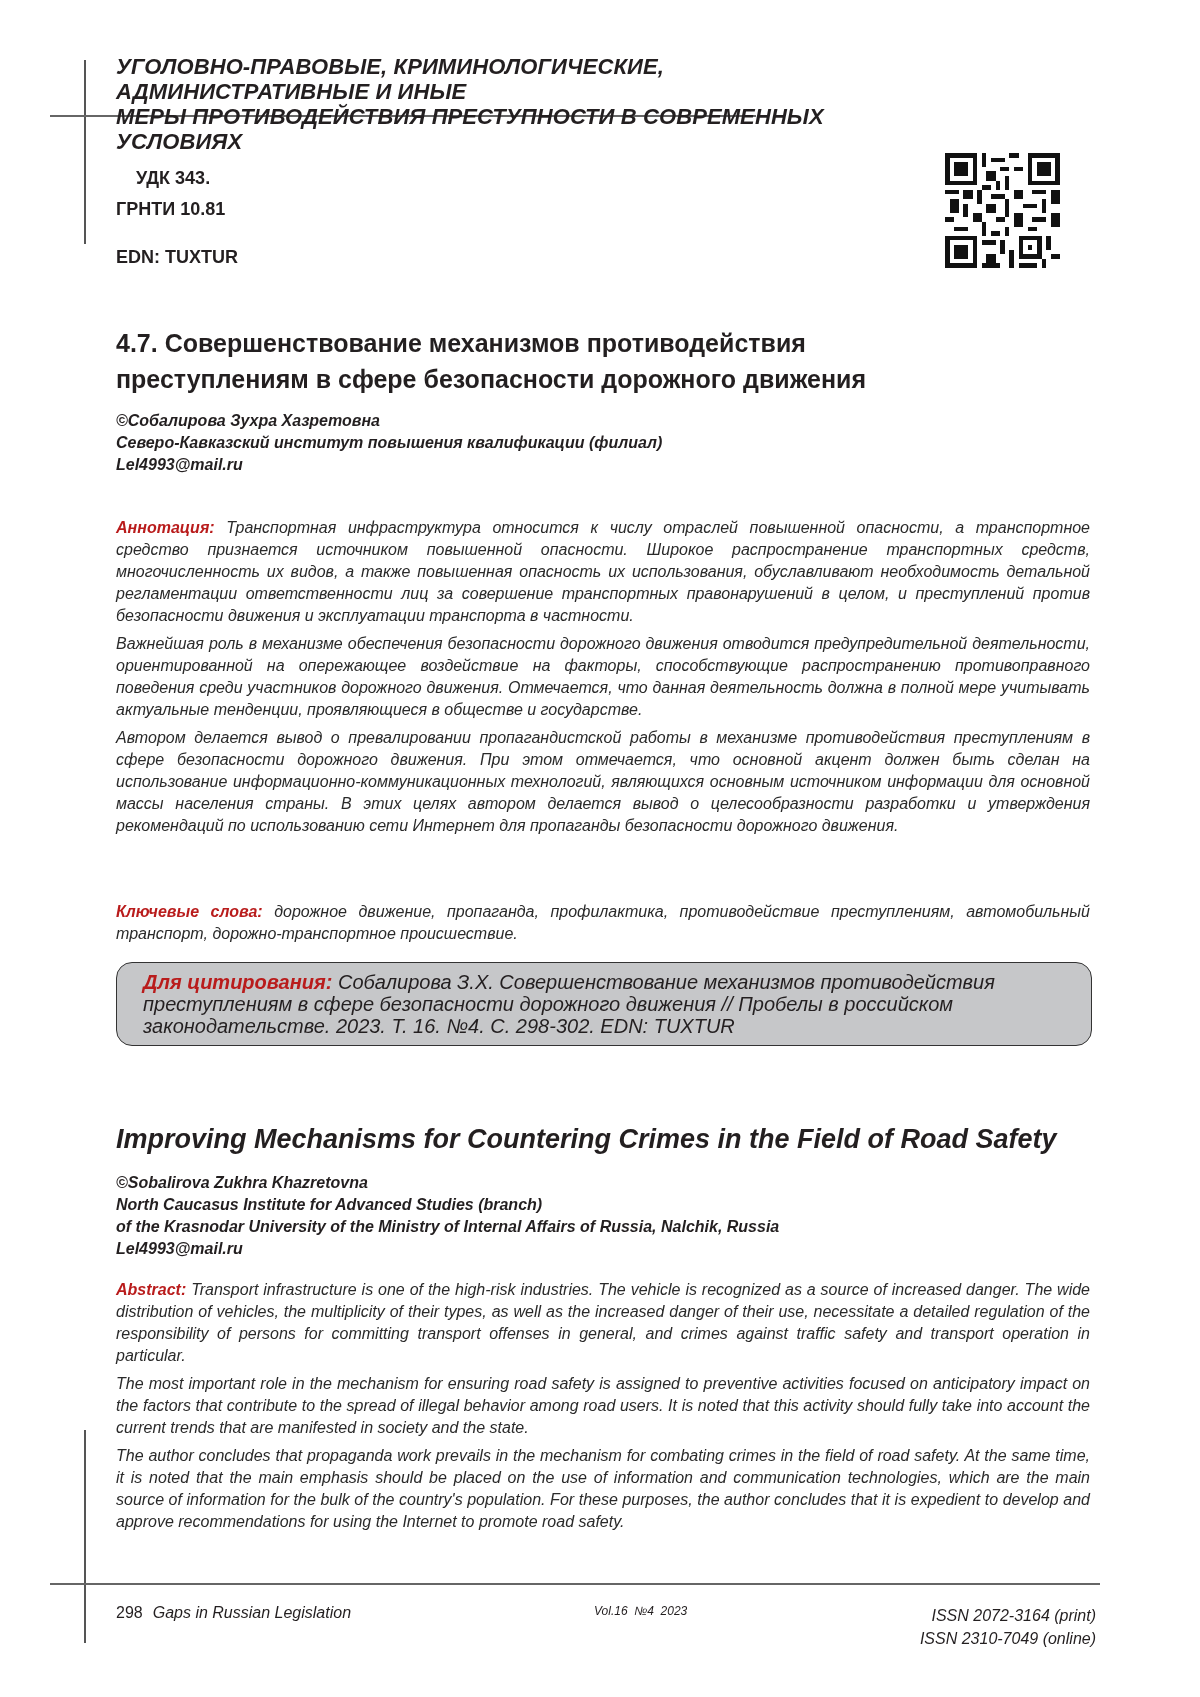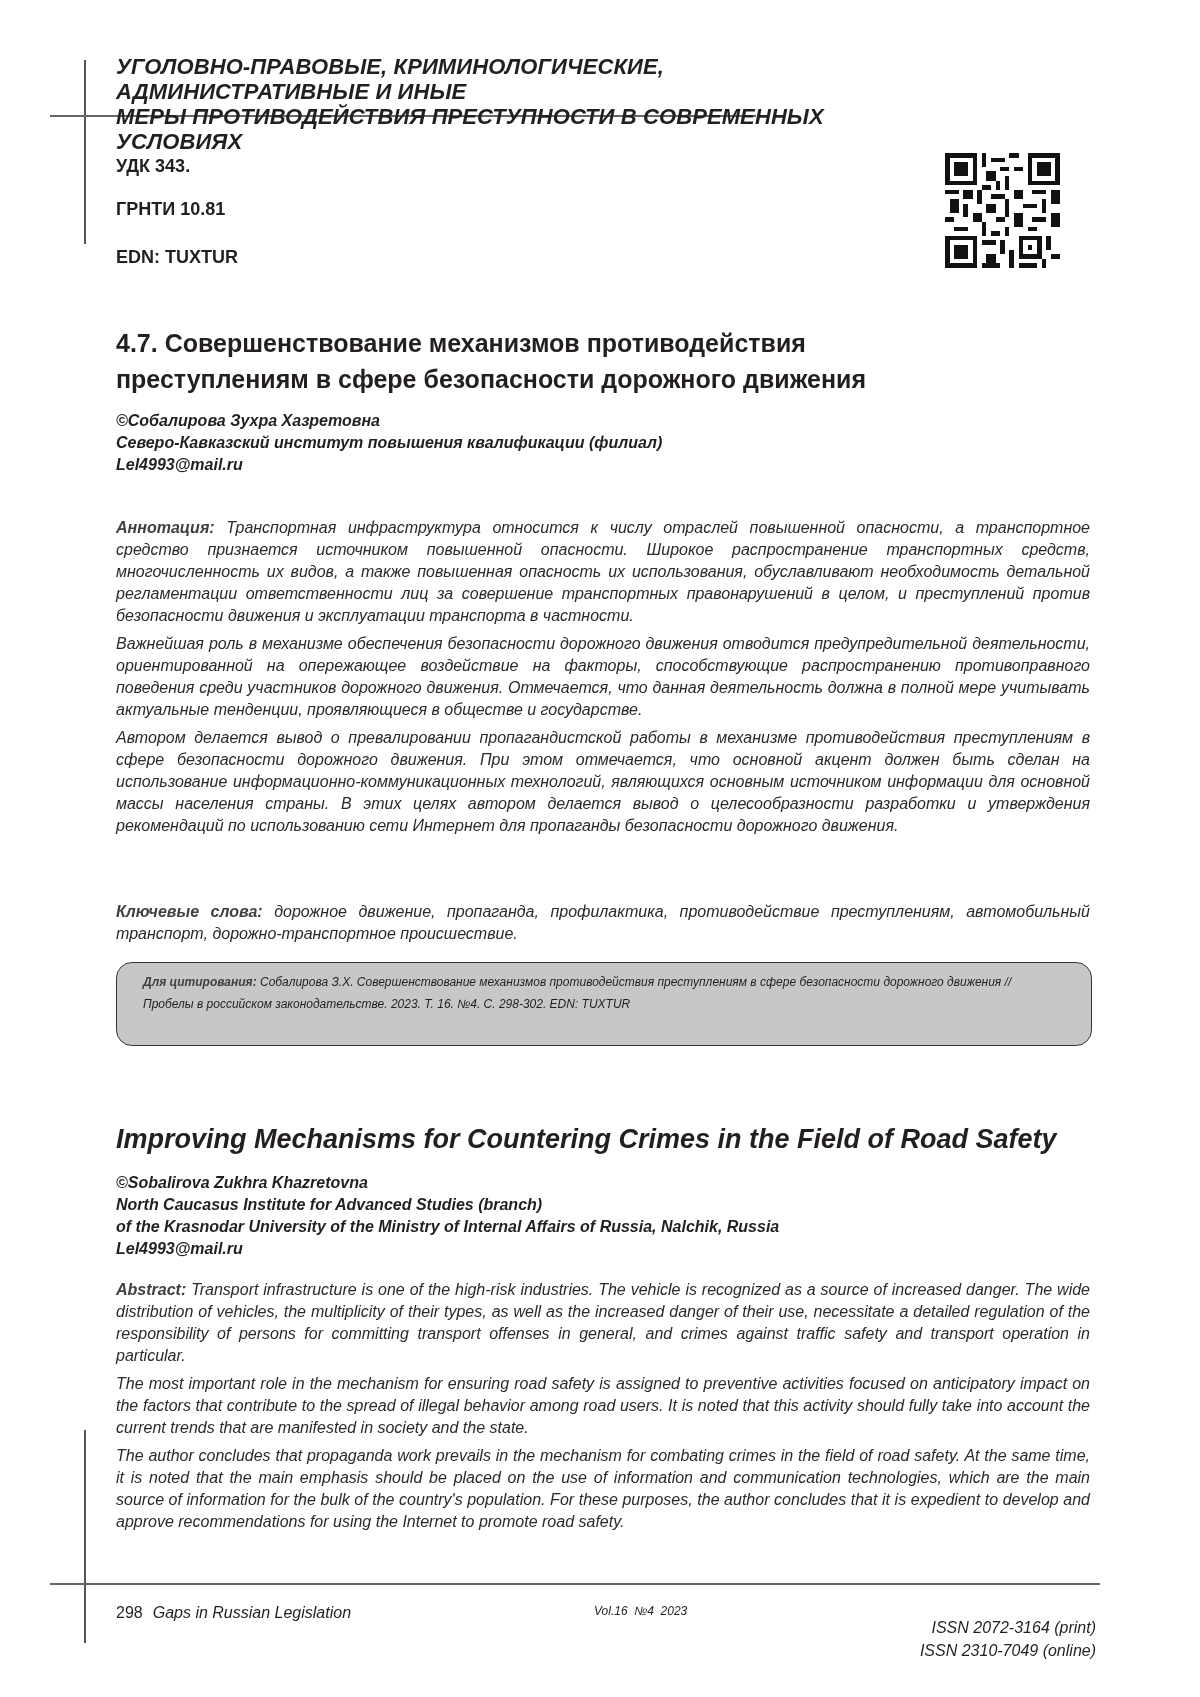--- a/index.html
+++ b/index.html
@@ -14,48 +14,48 @@
   .meta-line { left: 116px; font-size: 18px; font-weight: bold; }
 
   .qr { left: 945px; top: 153px; width: 115px; height: 115px; }
 
   .title-ru { left: 116px; top: 325px; width: 880px; font-size: 25px; font-weight: bold; line-height: 36px; }
   .authors-ru { left: 116px; top: 410px; width: 900px; font-size: 16px; font-weight: bold; font-style: italic; line-height: 22px; }
 
   .body-block { left: 116px; width: 974px; font-size: 16px; font-style: italic; line-height: 22px;
                 text-align: justify; color: #2a2a2a; }
   .body-block p { margin: 0 0 6px 0; }
-  .lbl { font-weight: bold; font-style: italic; color: #404040; }
+  .lbl { font-weight: bold; font-style: italic; color: #b91c1c; }
 
   .cite-box { left: 116px; top: 962px; width: 976px; height: 84px; background: #c6c7c9;
               border: 1.5px solid #333; border-radius: 16px; box-sizing: border-box;
-              padding: 8px 26px; font-size: 12px; font-style: italic; line-height: 22px; }
+              padding: 8px 26px; font-size: 20px; font-style: italic; line-height: 22px; }
 
   .title-en { left: 116px; top: 1124px; width: 960px; font-size: 27px; font-weight: bold; font-style: italic; }
   .authors-en { left: 116px; top: 1172px; width: 900px; font-size: 16px; font-weight: bold; font-style: italic; line-height: 22px; }
 
   .footer-left { left: 116px; top: 1604px; font-size: 16px; }
   .footer-left .journal { font-style: italic; margin-left: 10px; }
   .footer-center { left: 594px; top: 1604px; font-size: 12px; font-style: italic; }
-  .footer-right { right: 104px; top: 1604px; font-size: 16px; font-style: italic; text-align: right; line-height: 23px; margin-top: 12px; }
+  .footer-right { right: 104px; top: 1604px; font-size: 16px; font-style: italic; text-align: right; line-height: 23px; }
 </style>
 </head>
 <body>
 
 <div class="vline" style="left:84px; top:60px; height:184px;"></div>
 <div class="hline" style="left:50px; top:115px; width:706px;"></div>
 <div class="vline" style="left:84px; top:1430px; height:213px;"></div>
 <div class="hline" style="left:50px; top:1583px; width:1050px;"></div>
 
 <div class="abs running-head">
   <div>УГОЛОВНО-ПРАВОВЫЕ, КРИМИНОЛОГИЧЕСКИЕ, АДМИНИСТРАТИВНЫЕ И ИНЫЕ</div>
   <div>МЕРЫ ПРОТИВОДЕЙСТВИЯ ПРЕСТУПНОСТИ В СОВРЕМЕННЫХ УСЛОВИЯХ</div>
 </div>
 
-<div class="abs meta-line" style="top:156px;">УДК 343.</div>
+<div class="abs meta-line" style="top:168px;margin-left:20px;">УДК 343.</div>
 <div class="abs meta-line" style="top:199px;">ГРНТИ 10.81</div>
 <div class="abs meta-line" style="top:247px;">EDN: TUXTUR</div>
 
 <div class="abs qr">
   <svg width="115" height="115" viewBox="0 0 25 25" shape-rendering="crispEdges">
     <rect x="0" y="0" width="25" height="25" fill="#fff"></rect>
     <g fill="#111">
 
       <rect x="0" y="0" width="7" height="7"></rect>
         <rect x="1" y="1" width="5" height="5" fill="#fff"></rect>

